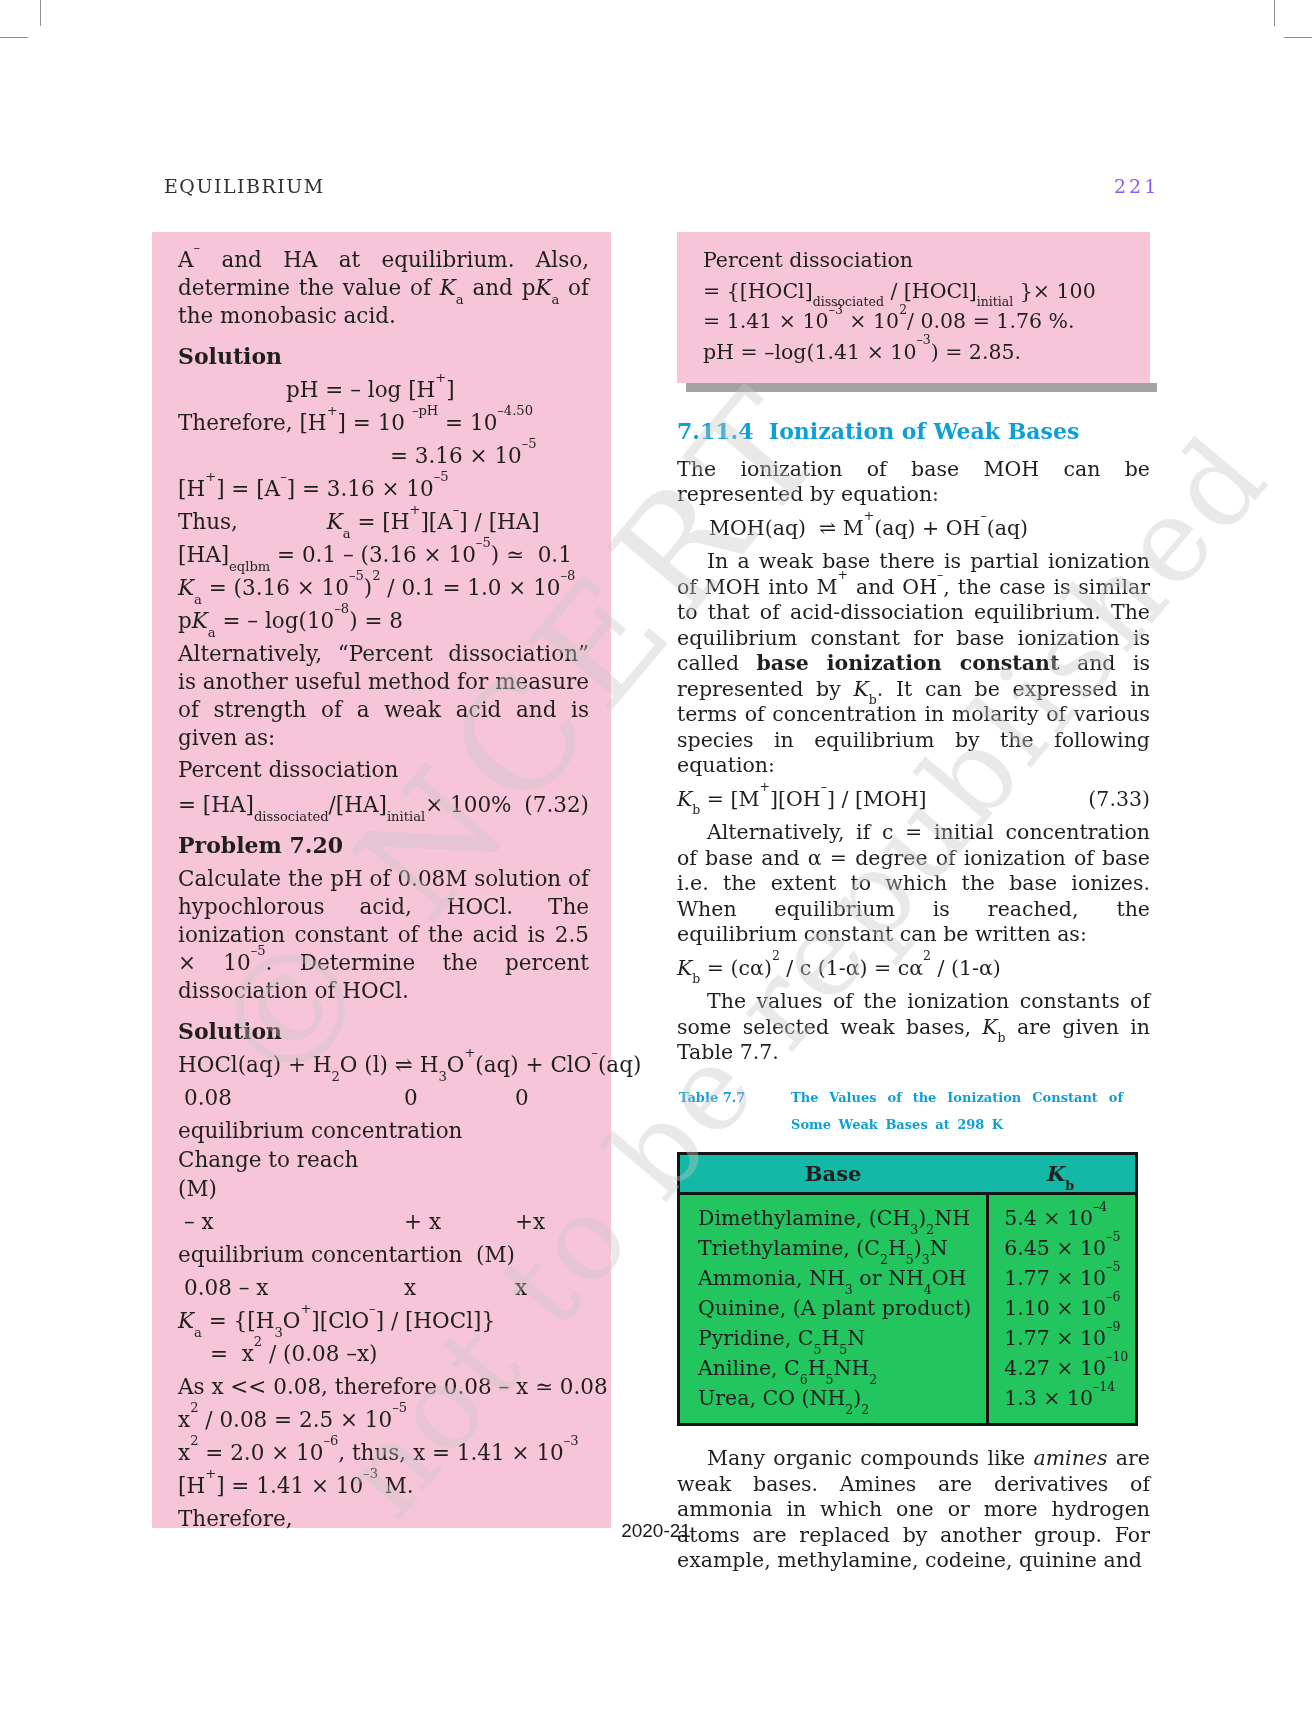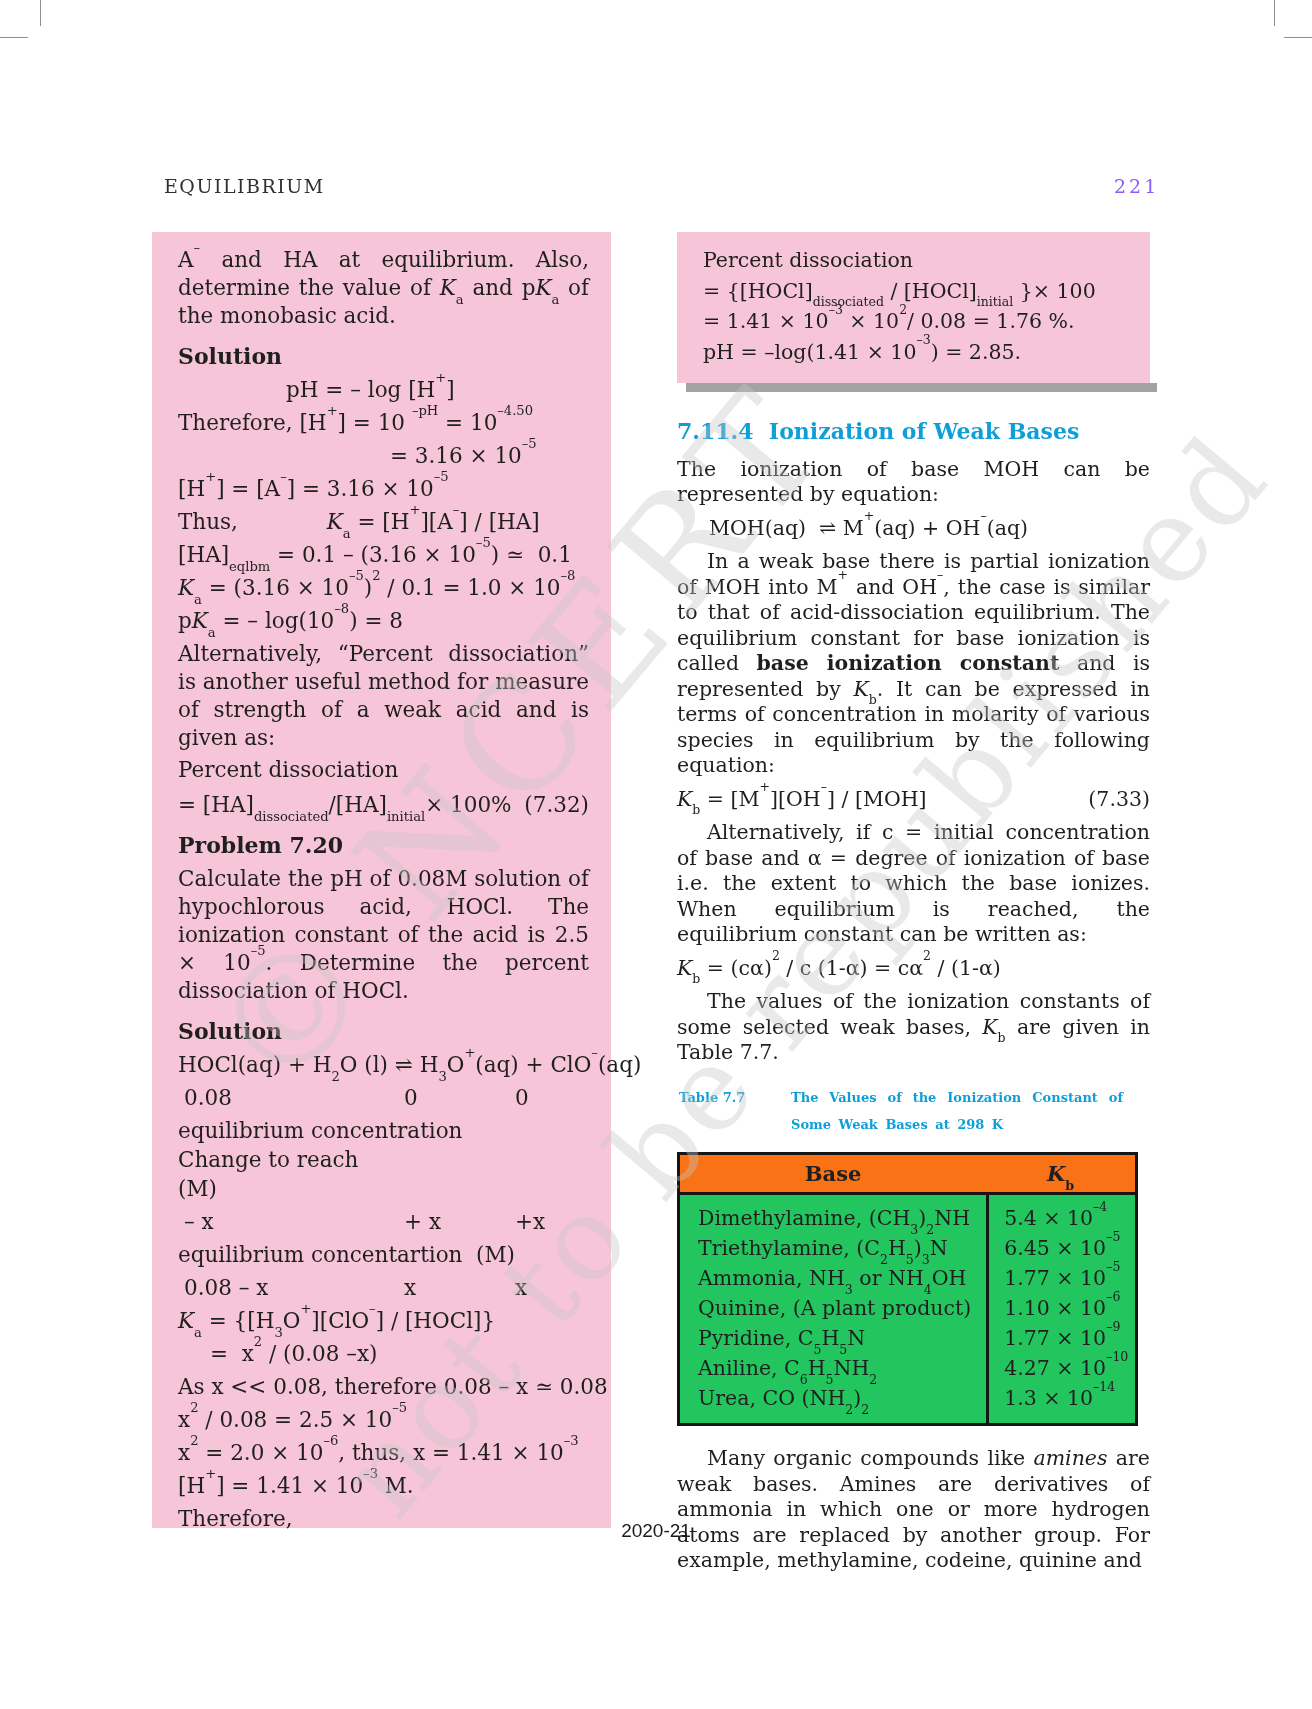--- a/index.html
+++ b/index.html
@@ -41,21 +41,21 @@
   .rind{margin-left:32px;}
   .eqrow2{display:flex;justify-content:space-between;margin:8px 0;}
 
   
   .caption{display:flex;margin:18px 0 14px 2px;color:#0f9fd8;font-weight:bold;font-size:13px;line-height:27px;}
   .cl{width:112px;flex:none;}
   .ct{width:332px;text-align:justify;word-spacing:3px;}
 
   
   .tbl{width:461px;border:3px solid #151515;box-sizing:border-box;margin:4px 0 20px 0;}
-  .thead{display:grid;grid-template-columns:67.3% 32.7%;background:#f97316;border-bottom:3px solid #151515;}
+  .thead{display:grid;grid-template-columns:67.3% 32.7%;background:#14b8a6;border-bottom:3px solid #151515;}
   .thc{text-align:center;font-weight:bold;padding:6px 0;font-size:21px;}
   .tbody{background:#22c55e;padding:8px 0 10px 0;position:relative;}
   .tbody::after{content:"";position:absolute;left:67.3%;top:0;bottom:0;width:3px;background:#151515;}
   .trow{display:grid;grid-template-columns:67.3% 32.7%;line-height:30px;}
   .tc1{padding-left:18px;}
   .tc2{padding-left:18px;}
 
   
   .ftr{position:absolute;top:1520px;left:0;width:100%;text-align:center;
        font-family:"Liberation Sans",sans-serif;font-size:19px;color:#1a1a1a;}

